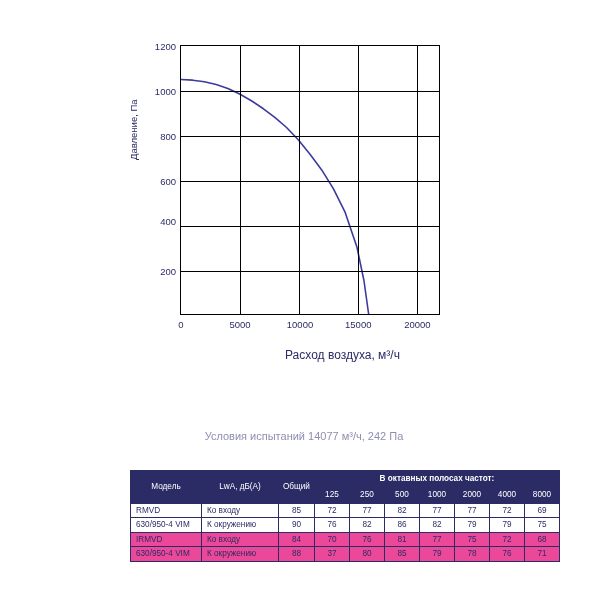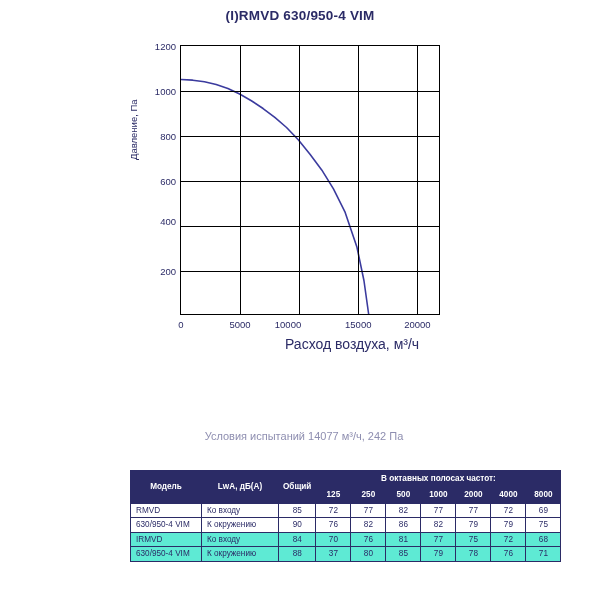--- a/index.html
+++ b/index.html
@@ -90,22 +90,22 @@
     top: 120px;
     transform: rotate(-90deg);
     transform-origin: left top;
     font-size: 9.5px;
     color: #2b2b66;
     white-space: nowrap;
   }
   .xlabel {
     position: absolute;
     left: 155px;
-    top: 296px;
-    font-size: 14px;
+    top: 308px;
+    font-size: 12px;
     color: #2b2b66;
     white-space: nowrap;
   }
   .curve-svg {
     position: absolute;
     left: 0;
     top: 0;
     width: 100%;
     height: 100%;
     overflow: visible;
@@ -135,59 +135,58 @@
   .noise-table td, .noise-table th {
     border: 1px solid #2b2b66;
     padding: 2px 0;
     text-align: center;
     font-weight: normal;
     line-height: 1.15;
   }
   .noise-table thead th {
     background: #2b2b66;
     color: #ffffff;
-    font-weight: bold;
+    font-weight: normal;
     font-size: 8.2px;
     padding: 3px 4px;
   }
   .noise-table thead th.octave-head {
     font-weight: bold;
   }
   .noise-table tbody td.model-cell,
   .noise-table tbody td.dir-cell {
     text-align: left;
     padding-left: 5px;
     white-space: nowrap;
   }
   .noise-table tbody tr.alt td {
-    background: #5eead4;
+    background: #ec4899;
   }
   .col-model { width: 62px; }
   .col-dir   { width: 68px; }
   .col-total { width: 26px; }
   .col-band  { width: 26px; }
 </style>
 </head>
 <body>
 
 <div class="page">
 
-  <div class="chart-title">(I)RMVD 630/950-4 VIM</div>
 
   <div class="chart-wrap">
     <div class="ylabel">Давление, Па</div>
     <div class="plot" id="plot">
       <svg class="curve-svg" id="curve-svg" viewBox="0 0 260 270" preserveAspectRatio="none">
           <path d="M0.00,33.75 L11.82,34.42 L23.64,36.00 L35.45,38.70 L47.27,42.75 L59.09,48.38 L70.91,55.13 L82.73,63.00 L94.55,72.00 L106.36,82.13 L118.18,94.50 L130.00,109.13 L141.82,124.88 L153.64,144.00 L165.45,167.63 L177.27,202.50 L184.36,236.25 L189.09,270.00" fill="none" stroke="#3b3b9e" stroke-width="1.6" stroke-linejoin="round"></path>
         </svg>
     <div class="xtick" style="left: 0px;">0</div>
         <div class="grid-v" style="left: 59.0909px;"></div>
         <div class="xtick" style="left: 59.0909px;">5000</div>
         <div class="grid-v" style="left: 118.182px;"></div>
-        <div class="xtick" style="left: 107px;">10000</div>
+        <div class="xtick" style="left: 119px;">10000</div>
         <div class="grid-v" style="left: 177.273px;"></div>
         <div class="xtick" style="left: 177.273px;">15000</div>
         <div class="grid-v" style="left: 236.364px;"></div>
         <div class="xtick" style="left: 236.364px;">20000</div>
         <div class="grid-h" style="top: 225px;"></div>
         <div class="ytick" style="top: 225px; text-align: right;">200</div>
         <div class="grid-h" style="top: 180px;"></div>
         <div class="ytick" style="top: 175px;">400</div>
         <div class="grid-h" style="top: 135px;"></div>
         <div class="ytick" style="top: 135px;">600</div>

